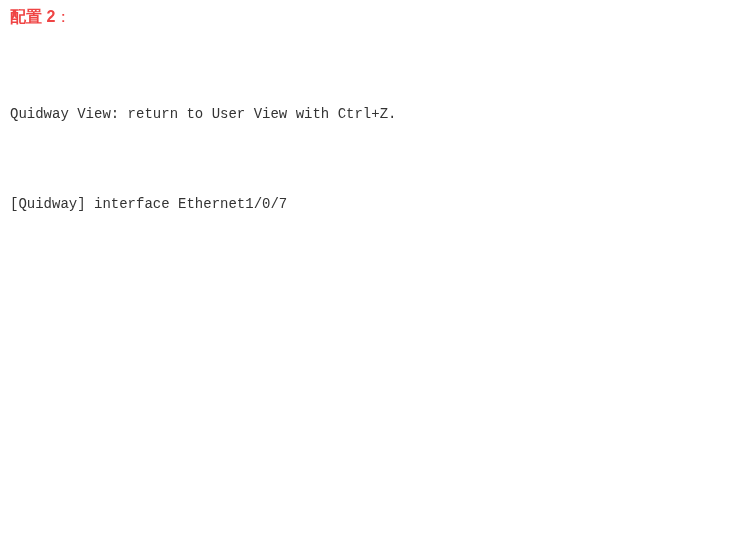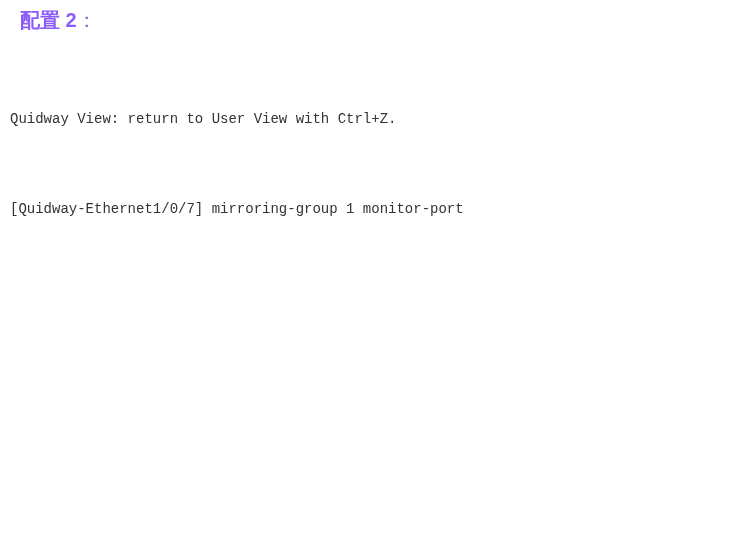--- a/index.html
+++ b/index.html
@@ -8,24 +8,24 @@
     width: 741px;
     background: #ffffff;
     font-family: "SimSun", "宋体", "Microsoft YaHei", sans-serif;
     color: #333333;
   }
   .page {
     padding: 4px 10px 20px 10px;
     box-sizing: border-box;
   }
   .heading {
-    font-size: 20px;
+    font-size: 16px;
     line-height: 1.4;
-    margin: 2px 0 10px 10px;
-    color: #8b5cf6;
+    margin: 2px 0 10px 0;
+    color: #ef4444;
   }
   .heading .cn {
     font-family: "SimSun", "宋体", sans-serif;
     font-weight: bold;
   }
   .heading .num {
     font-family: Arial, Helvetica, sans-serif;
     font-weight: bold;
   }
   .heading .colon {
@@ -46,19 +46,19 @@
 </head>
 <body>
 
 <div class="page">
 
   <div class="heading">
     <span class="cn">配置 </span><span class="num">2</span><span class="colon">：</span>
   </div>
   <div class="codeblock">
     <span class="line">Quidway View: return to User View with Ctrl+Z.</span>
-    <span class="line">[Quidway-Ethernet1/0/7] mirroring-group 1 monitor-port</span>
+    <span class="line">[Quidway] interface Ethernet1/0/7</span>
     
     
     
   </div>
 
 </div>
 
 </body></html>

